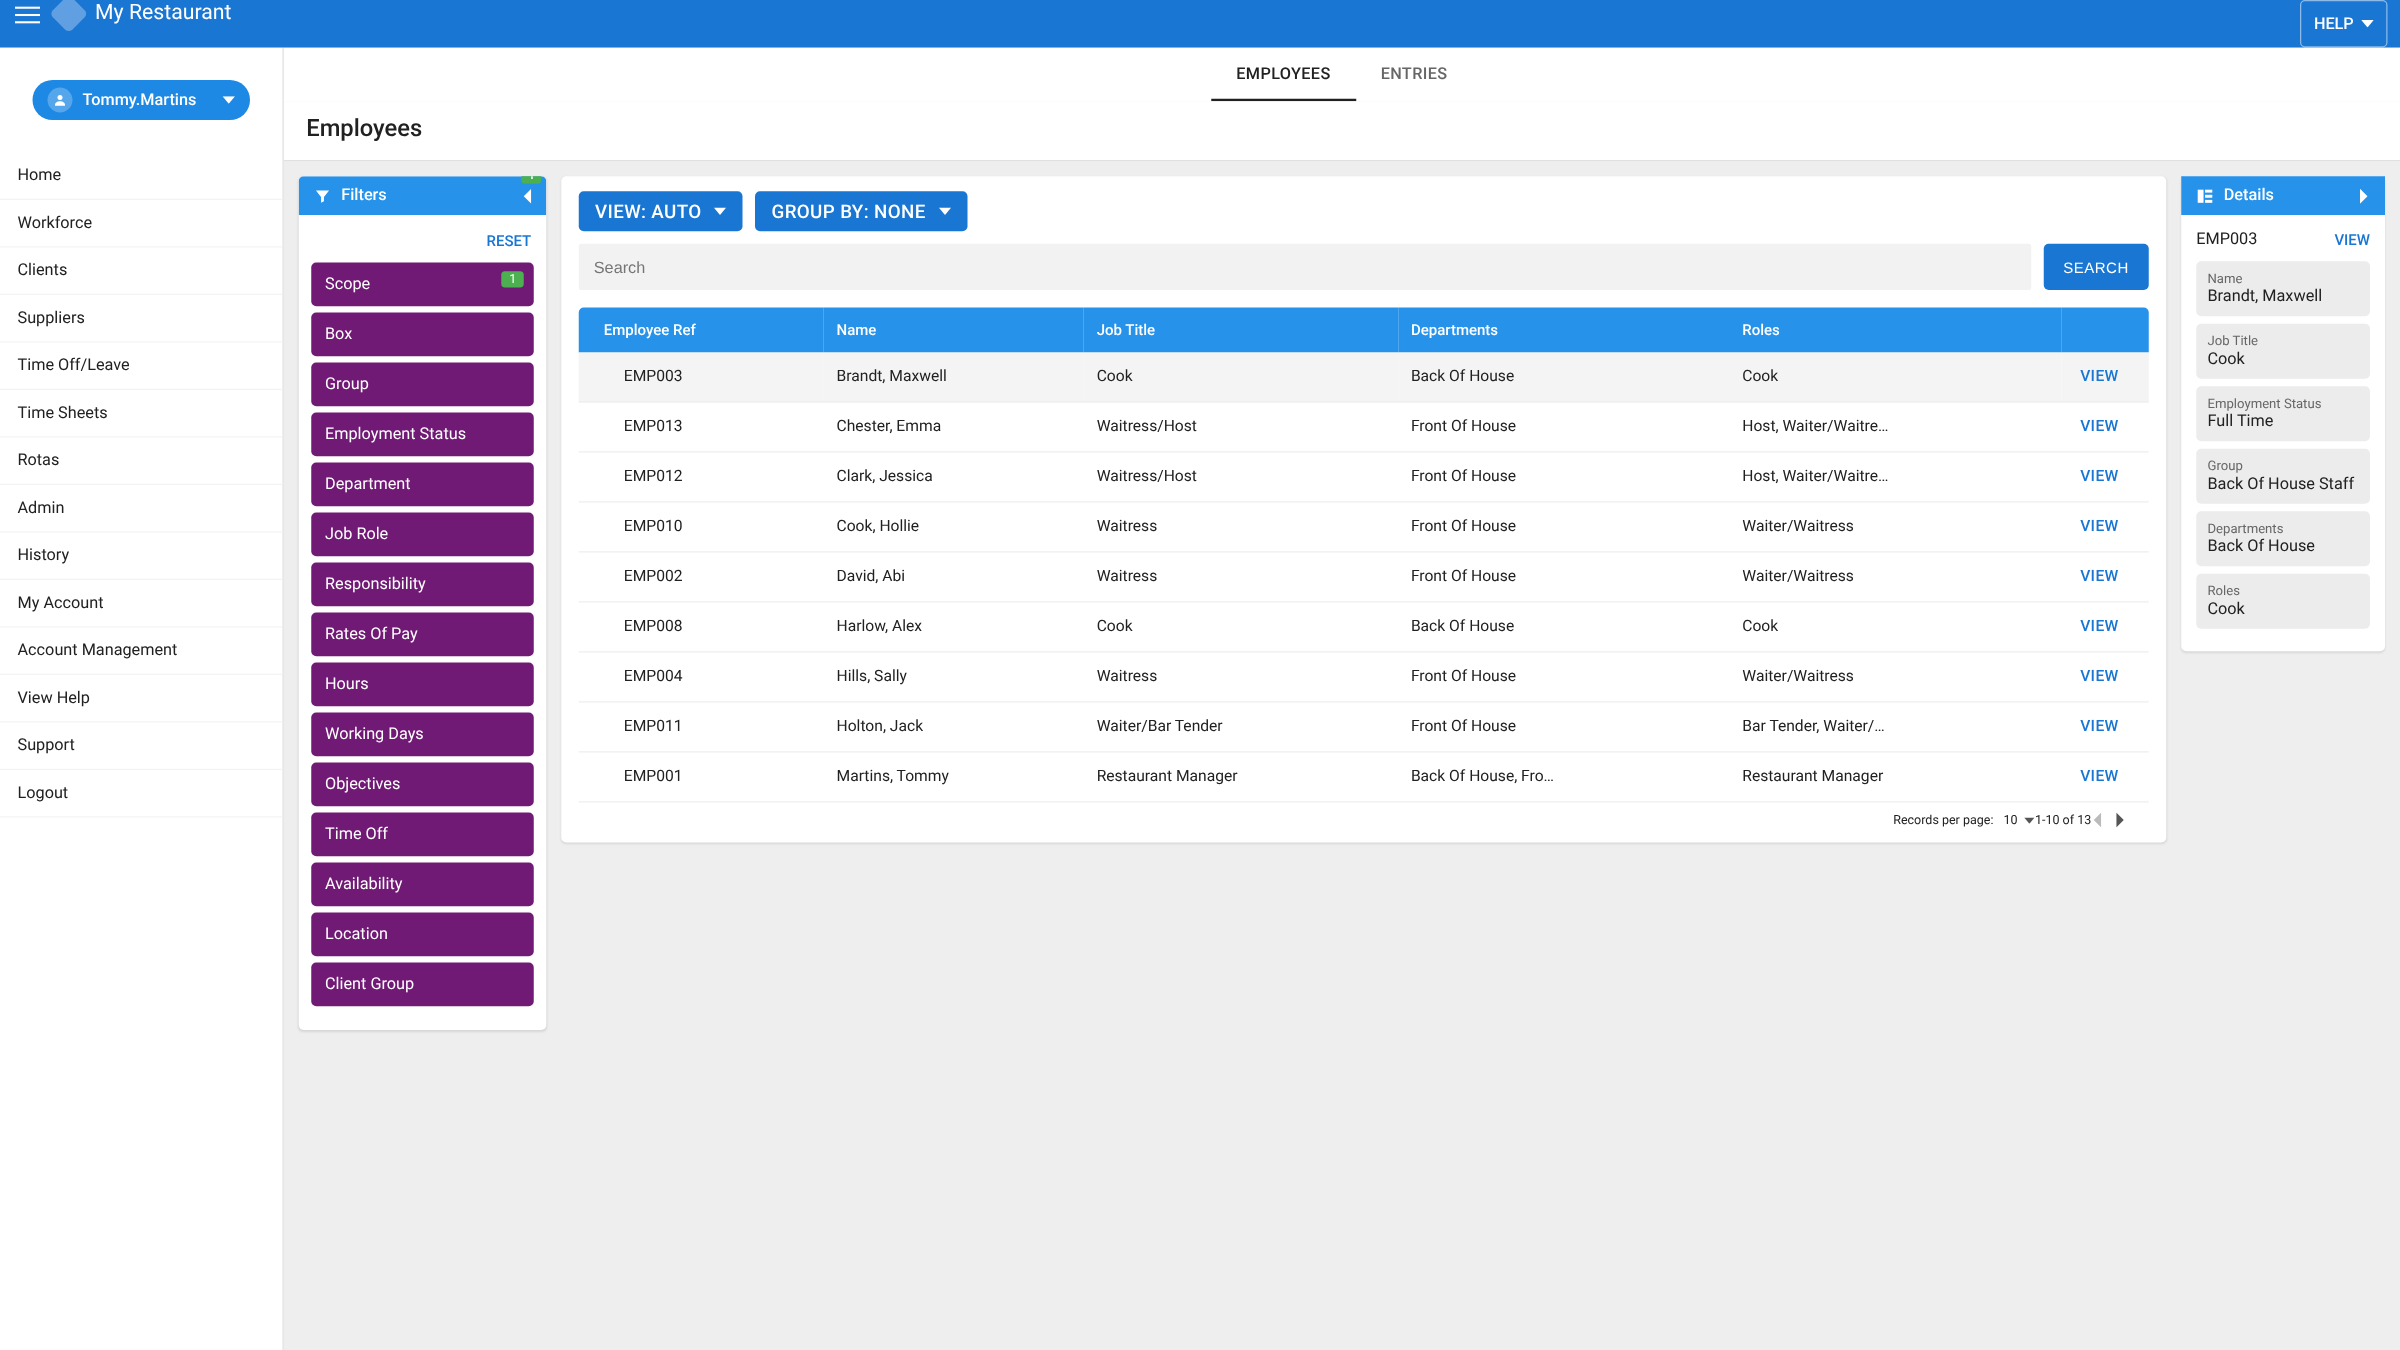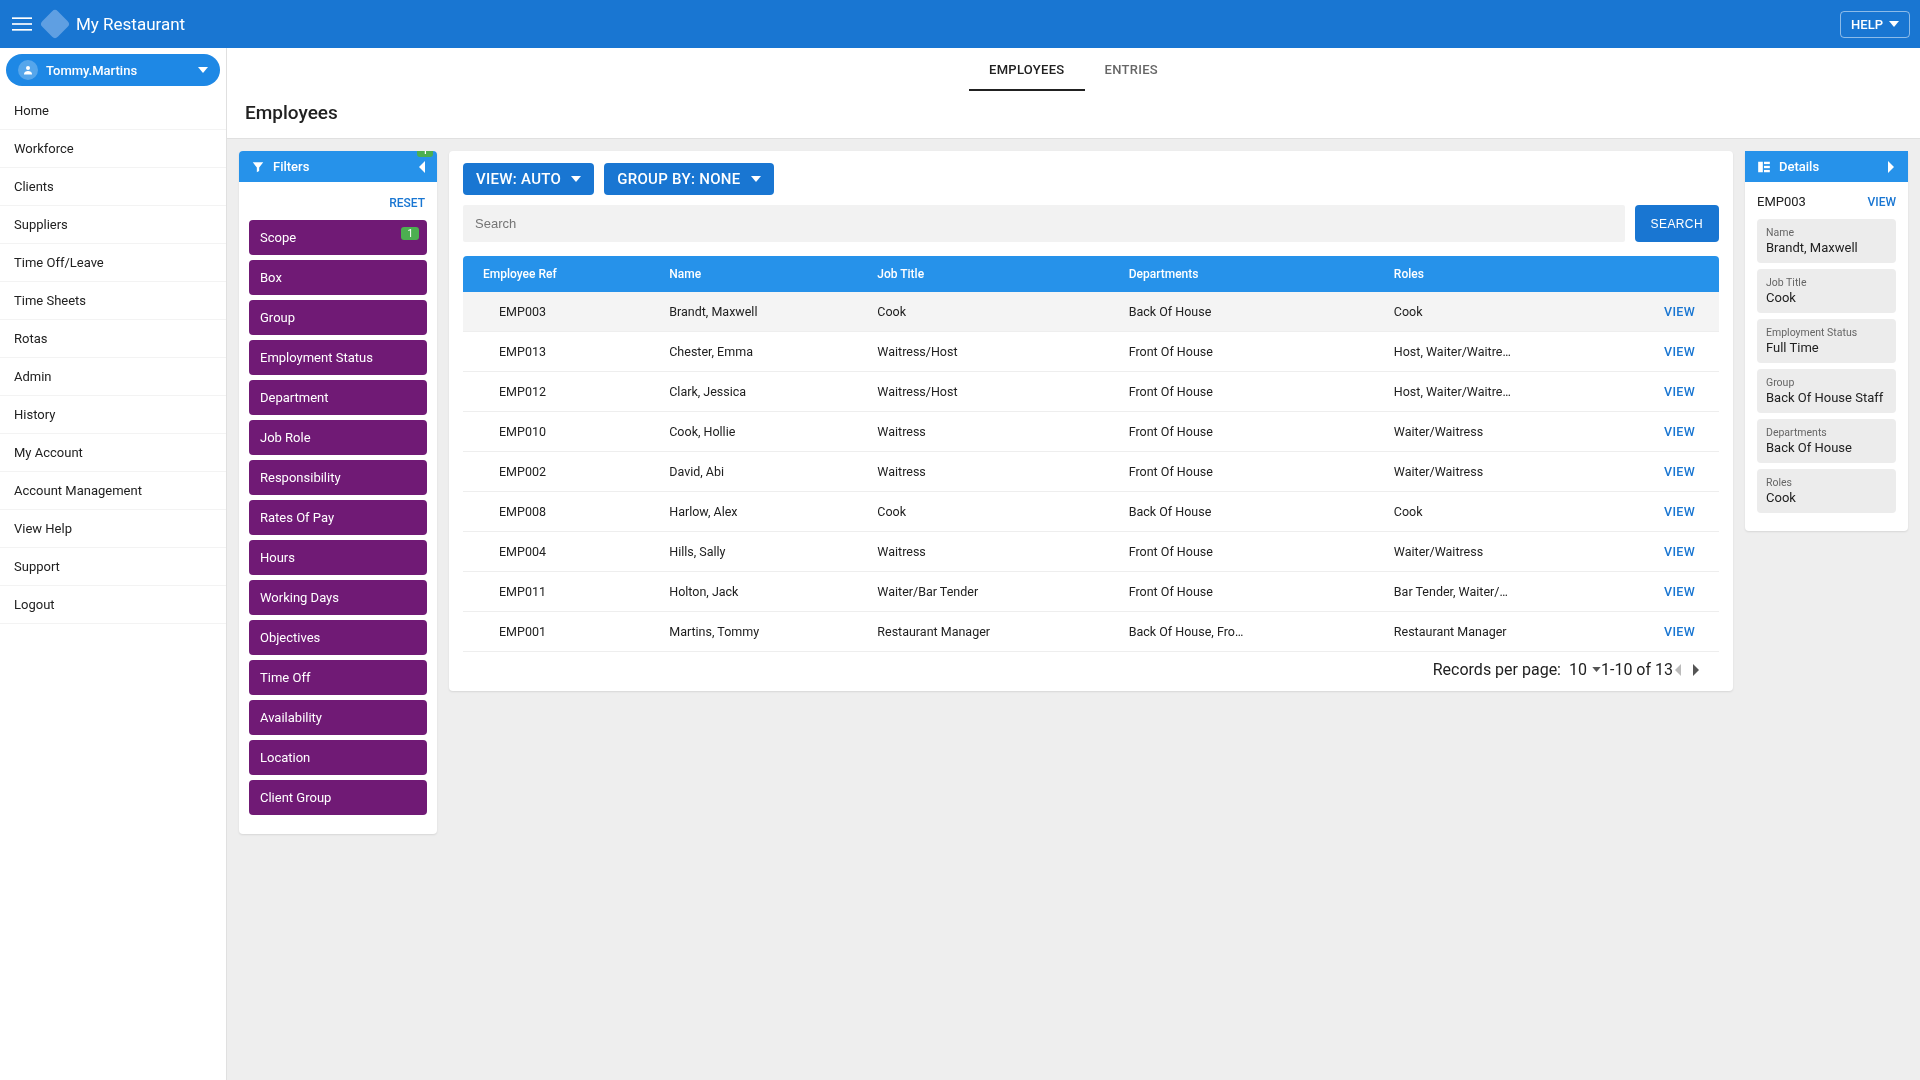--- a/index.html
+++ b/index.html
@@ -9,32 +9,32 @@
     --blue-accent: #1e88e5;
     --bg-gray: #eeeeee;
     --text-dark: #212121;
     --text-muted: #757575;
     --border: #e0e0e0;
   }
   * { box-sizing: border-box; }
   html, body { margin:0; padding:0; height:100%; font-family: Roboto, "Helvetica Neue", Arial, sans-serif; font-size:13px; color:var(--text-dark); background:var(--bg-gray);}
   
   
-  .appbar { height:48px; background:var(--blue-primary); color:#fff; display:flex; align-items:center; padding:0 10px; position:relative;}
+  .appbar { height:38px; background:var(--blue-primary); color:#fff; display:flex; padding:0 10px; position:relative;}
   .appbar .hamburger { width:24px; height:24px; display:flex; align-items:center; justify-content:center; margin-right:8px; cursor:pointer;}
   .appbar .logo { width:22px; height:22px; background:#5f9fe2; transform:rotate(45deg); border-radius:4px; margin:0 10px 0 2px; position:relative;}
   .appbar .title { font-size:17px; font-weight:400; }
   .appbar .spacer { flex:1; }
   .help-btn { border:1px solid rgba(255,255,255,.5); color:#fff; padding:5px 10px; font-size:13px; font-weight:500; border-radius:4px; display:flex; align-items:center; gap:6px; cursor:pointer;}
   
   .layout { display:flex; height:calc(100vh - 38px); }
   
   
   .sidebar { width:227px; background:#fff; border-right:1px solid var(--border); display:flex; flex-direction:column; overflow-y:auto;}
-  .user-chip { margin:6px; background:var(--blue-accent); color:#fff; border-radius:18px; padding:6px 12px; display:flex; align-items:center; gap:8px; font-weight:500; font-size:13px;}
+  .user-chip { margin:26px; background:var(--blue-accent); color:#fff; border-radius:18px; padding:6px 12px; display:flex; align-items:center; gap:8px; font-weight:500; font-size:13px;}
   .user-chip .avatar { width:20px; height:20px; background:rgba(255,255,255,.25); border-radius:50%; display:flex; align-items:center; justify-content:center;}
   .user-chip .arrow { margin-left:auto;}
   .nav-item { padding:11px 14px; font-size:13px; color:var(--text-dark); border-bottom:1px solid #f3f3f3; cursor:pointer;}
   
   
   .main { flex:1; overflow:auto; display:flex; flex-direction:column;}
   .tabs { display:flex; justify-content:center; background:#fff; }
   .tab { padding:14px 20px 12px; font-size:13px; font-weight:500; color:#666; letter-spacing:.3px; cursor:pointer; border-bottom:2px solid transparent;}
   .tab.active { color:var(--text-dark); border-bottom-color:var(--text-dark);}
   .page-title-row { background:#fff; padding:10px 18px 14px; border-bottom:1px solid var(--border);}
@@ -64,21 +64,21 @@
   
   table.data { width:100%; border-collapse:collapse;}
   table.data thead th { background:#2692ea; color:#fff; font-size:12px; font-weight:500; text-align:left; padding:11px 10px;}
   table.data thead th:first-child { border-top-left-radius:4px; padding-left:20px;}
   table.data thead th:last-child { border-top-right-radius:4px;}
   table.data tbody td { padding:12px 10px; font-size:12.5px; border-bottom:1px solid #eee;}
   table.data tbody td:first-child { padding-left:36px;}
   table.data tbody tr.selected { background:#f4f4f4;}
   .view-link { color:var(--blue-primary); font-weight:500; font-size:12px; cursor:pointer; letter-spacing:.3px; text-align:right;}
   
-  .pager { display:flex; align-items:center; justify-content:flex-end; padding:8px 6px 4px; font-size:16px;}
+  .pager { display:flex; align-items:center; justify-content:flex-end; padding:8px 6px 4px; font-size:10px;}
   .pager .pp { display:flex; align-items:center; gap:8px;}
   .pager .nav-ic { cursor:pointer; color:#555; width:20px; text-align:center;}
   .pager .nav-ic.disabled { color:#bbb; cursor:default;}
   
   
   .details { width:163px; flex-shrink:0;}
   .details-body { padding:12px;}
   .det-top { display:flex; justify-content:space-between; align-items:center; margin-bottom:10px; font-size:13px;}
   .det-top a { color:var(--blue-primary); font-weight:500; font-size:12px; cursor:pointer;}
   .det-field { background:#ececec; border-radius:4px; padding:7px 9px 8px; margin-bottom:6px;}

